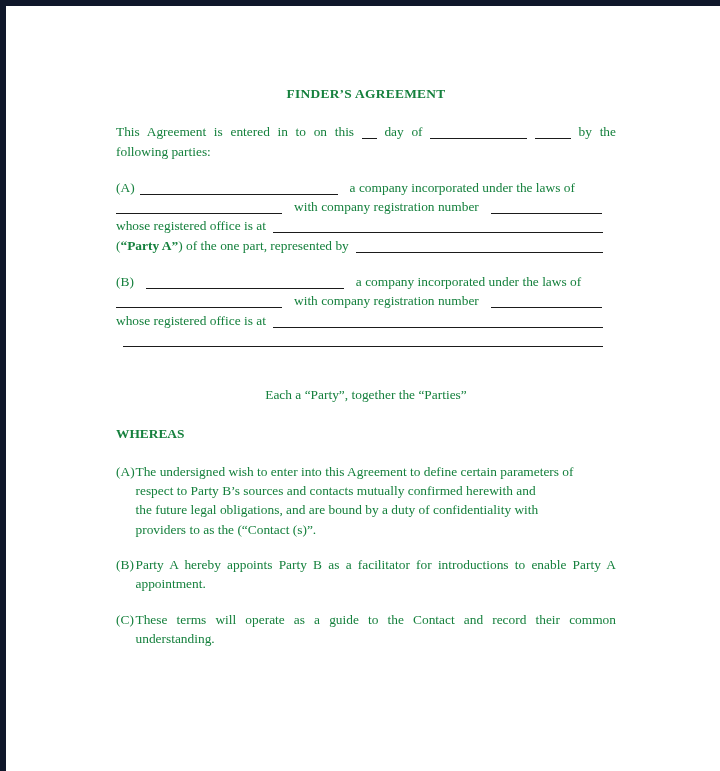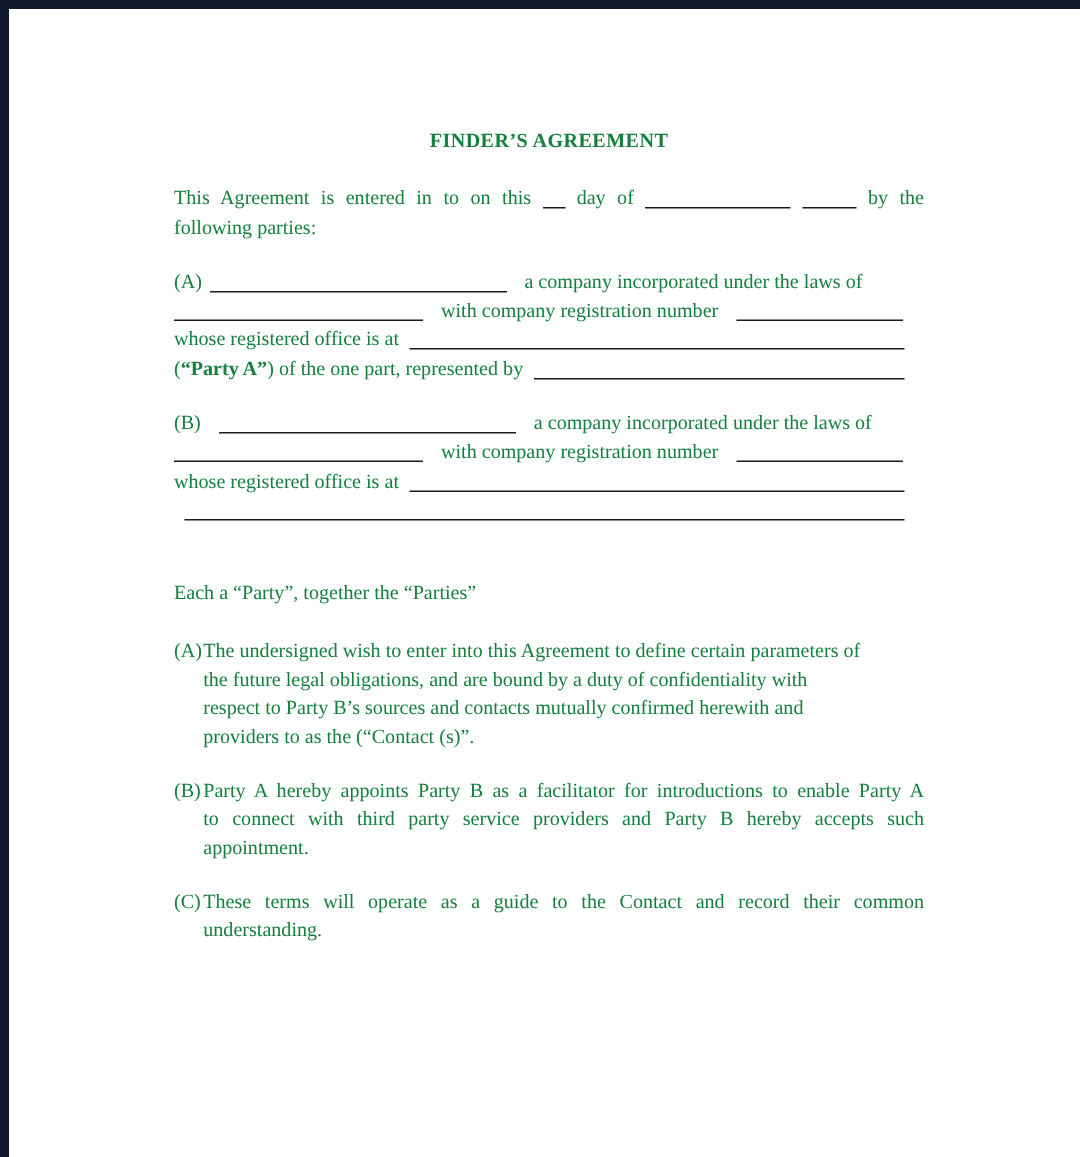--- a/index.html
+++ b/index.html
@@ -56,21 +56,21 @@
   .frow .txt { line-height: 19.3px; white-space: nowrap; }
   .fblank {
     height: 16px;
     border-bottom: 1.35px solid #1b1b1b;
     flex: 0 0 auto;
   }
   .grow { flex: 1 1 auto; }
   .intro { margin-bottom: 17px; }
   .party { margin-bottom: 17px; }
   .party-b-block { margin-bottom: 36px; }
-  .each-line { margin-bottom: 19px; }
+  .each-line { margin-bottom: 19px; text-align: center; }
   .whereas-heading {
     font-weight: bold;
     margin-bottom: 19px;
   }
   .clause {
     display: flex;
     margin-bottom: 16px;
   }
   .clause .marker {
     flex: 0 0 19.5px;
@@ -143,36 +143,36 @@
         <span class="txt">whose registered office is at</span>
         <div class="fblank grow ml7 mr13"></div>
       </div>
       <div class="frow">
         <div class="fblank grow ml7 mr13"></div>
       </div>
     </div>
 
     <div class="each-line">Each a “Party”, together the “Parties”</div>
 
+    <div class="whereas-heading">WHEREAS</div>
 
     <div class="clause">
       <span class="marker">(A)</span>
       <div class="ctext">
         <div class="line">The undersigned wish to enter into this Agreement to define certain parameters of</div>
+        <div class="line">respect to Party B’s sources and contacts mutually confirmed herewith and</div>
         <div class="line">the future legal obligations, and are bound by a duty of confidentiality with</div>
-        <div class="line">respect to Party B’s sources and contacts mutually confirmed herewith and</div>
         <div class="line">providers to as the (“Contact (s)”.</div>
       </div>
     </div>
 
     <div class="clause">
       <span class="marker">(B)</span>
       <div class="ctext">
         <div class="line jl">Party A hereby appoints Party B as a facilitator for introductions to enable Party A</div>
-        <div class="line jl">to connect with third party service providers and Party B hereby accepts such</div>
         <div class="line">appointment.</div>
       </div>
     </div>
 
     <div class="clause">
       <span class="marker">(C)</span>
       <div class="ctext">
         <div class="line jl">These terms will operate as a guide to the Contact and record their common</div>
         <div class="line">understanding.</div>
       </div>

